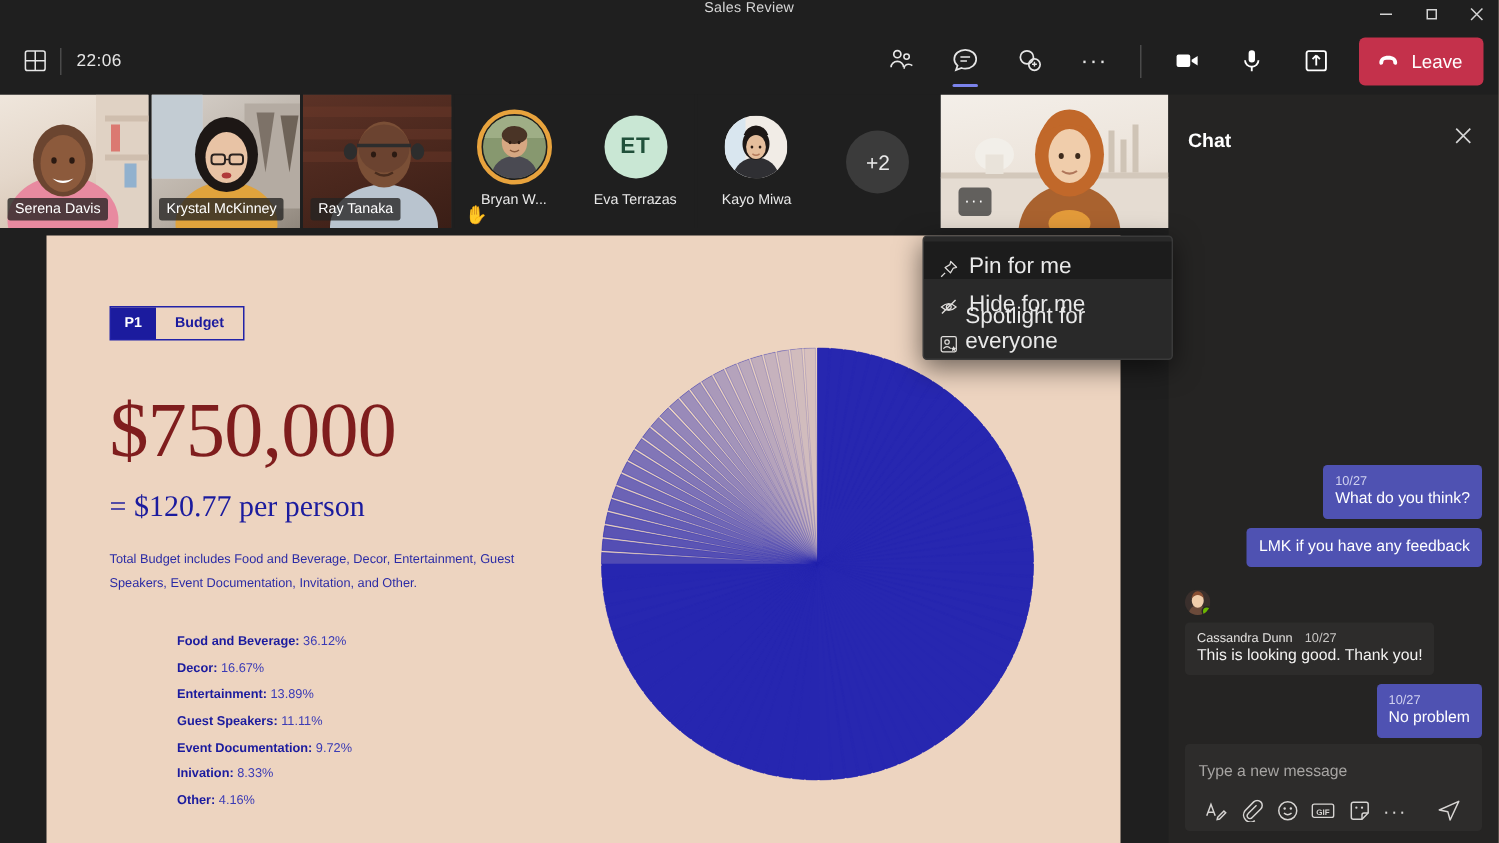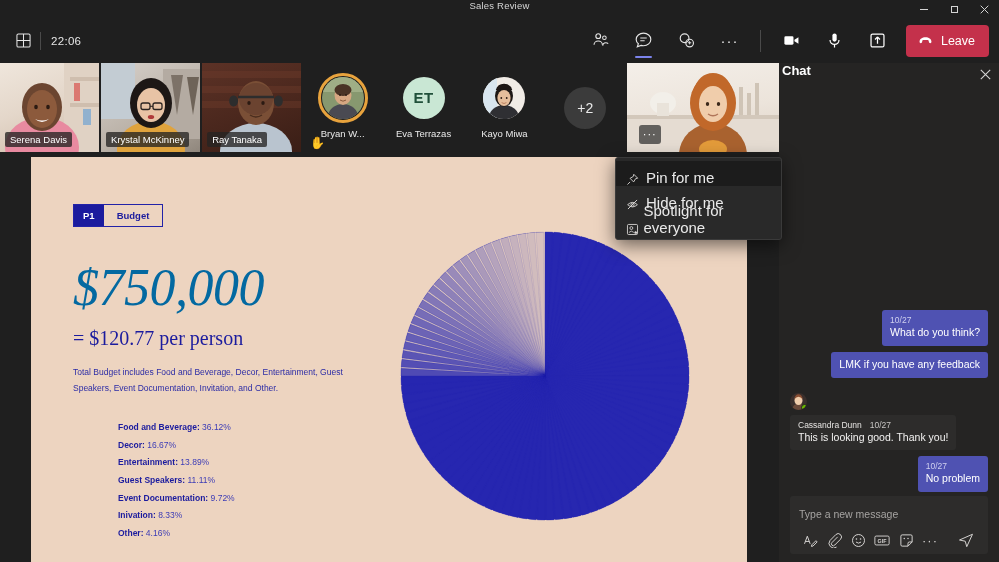--- a/index.html
+++ b/index.html
@@ -110,42 +110,42 @@
     background:#edd4c0; overflow:hidden;
   }
   .badge-row { position:absolute; left:42px; top:47px; display:flex; align-items:stretch;
     border:1px solid #2222a8; }
   .badge-p1 { background:#1b1b9e; color:#fff; font-size:9.5px; font-weight:bold;
     padding:5px 9px; display:flex; align-items:center; }
   .badge-budget { color:#1b1b9e; font-size:9.5px; font-weight:bold; padding:5px 13px;
     display:flex; align-items:center; }
   .big-amount {
     position:absolute; left:42px; top:105px; font-family:"Liberation Serif", serif;
-    font-size:52px; color:#0369a1; letter-spacing:-.5px; line-height:1;font-style:italic;
+    font-size:52px; color:#7f1d1d; letter-spacing:-.5px; line-height:1;
   }
   .per-person {
     position:absolute; left:42px; top:170px; font-family:"Liberation Serif", serif;
     font-size:20px; color:#1b1b9e;
   }
   .desc {
     position:absolute; left:42px; top:208px; width:272px; color:#2b2ba5;
     font-size:8.5px; line-height:1.85;
   }
   .legend { position:absolute; left:42px; top:262px; font-size:8.5px; line-height:2.08; }
   .legend .row { color:#3b3bb5; white-space:nowrap;margin-left:45px; }
   .legend .row b { color:#1b1b9e; font-weight:bold; }
   .pie-wrap { position:absolute; left:369px; top:74px; width:290px; height:290px; }
 
   
   .chat {
     position:absolute; left:779px; top:63px; width:220px; height:499px;
     background:#252423; display:flex; flex-direction:column;
   }
   .chat-head {
-    height:38px; display:flex; align-items:flex-start; padding:0 3px; flex:none;
+    height:38px; display:flex; align-items:flex-end; padding:0 13px; flex:none;
   }
   .chat-title { font-size:13px; font-weight:bold; color:#fff; }
   .chat-close { margin-left:auto; width:22px; height:22px; border-radius:3px;
     display:flex; align-items:center; justify-content:center; cursor:pointer; color:#d4d4d4; }
   .chat-body { flex:1; overflow:hidden; padding:6px 11px 4px 11px;
     display:flex; flex-direction:column; justify-content:flex-end; gap:6px; }
 
   .msg-out { align-self:flex-end; max-width:92%; background:#4f52b2; color:#fff;
     border-radius:3px; padding:5px 8px 6px 8px; }
   .msg-out .ts { font-size:8.5px; color:#cfd0ef; margin-bottom:1px; }

